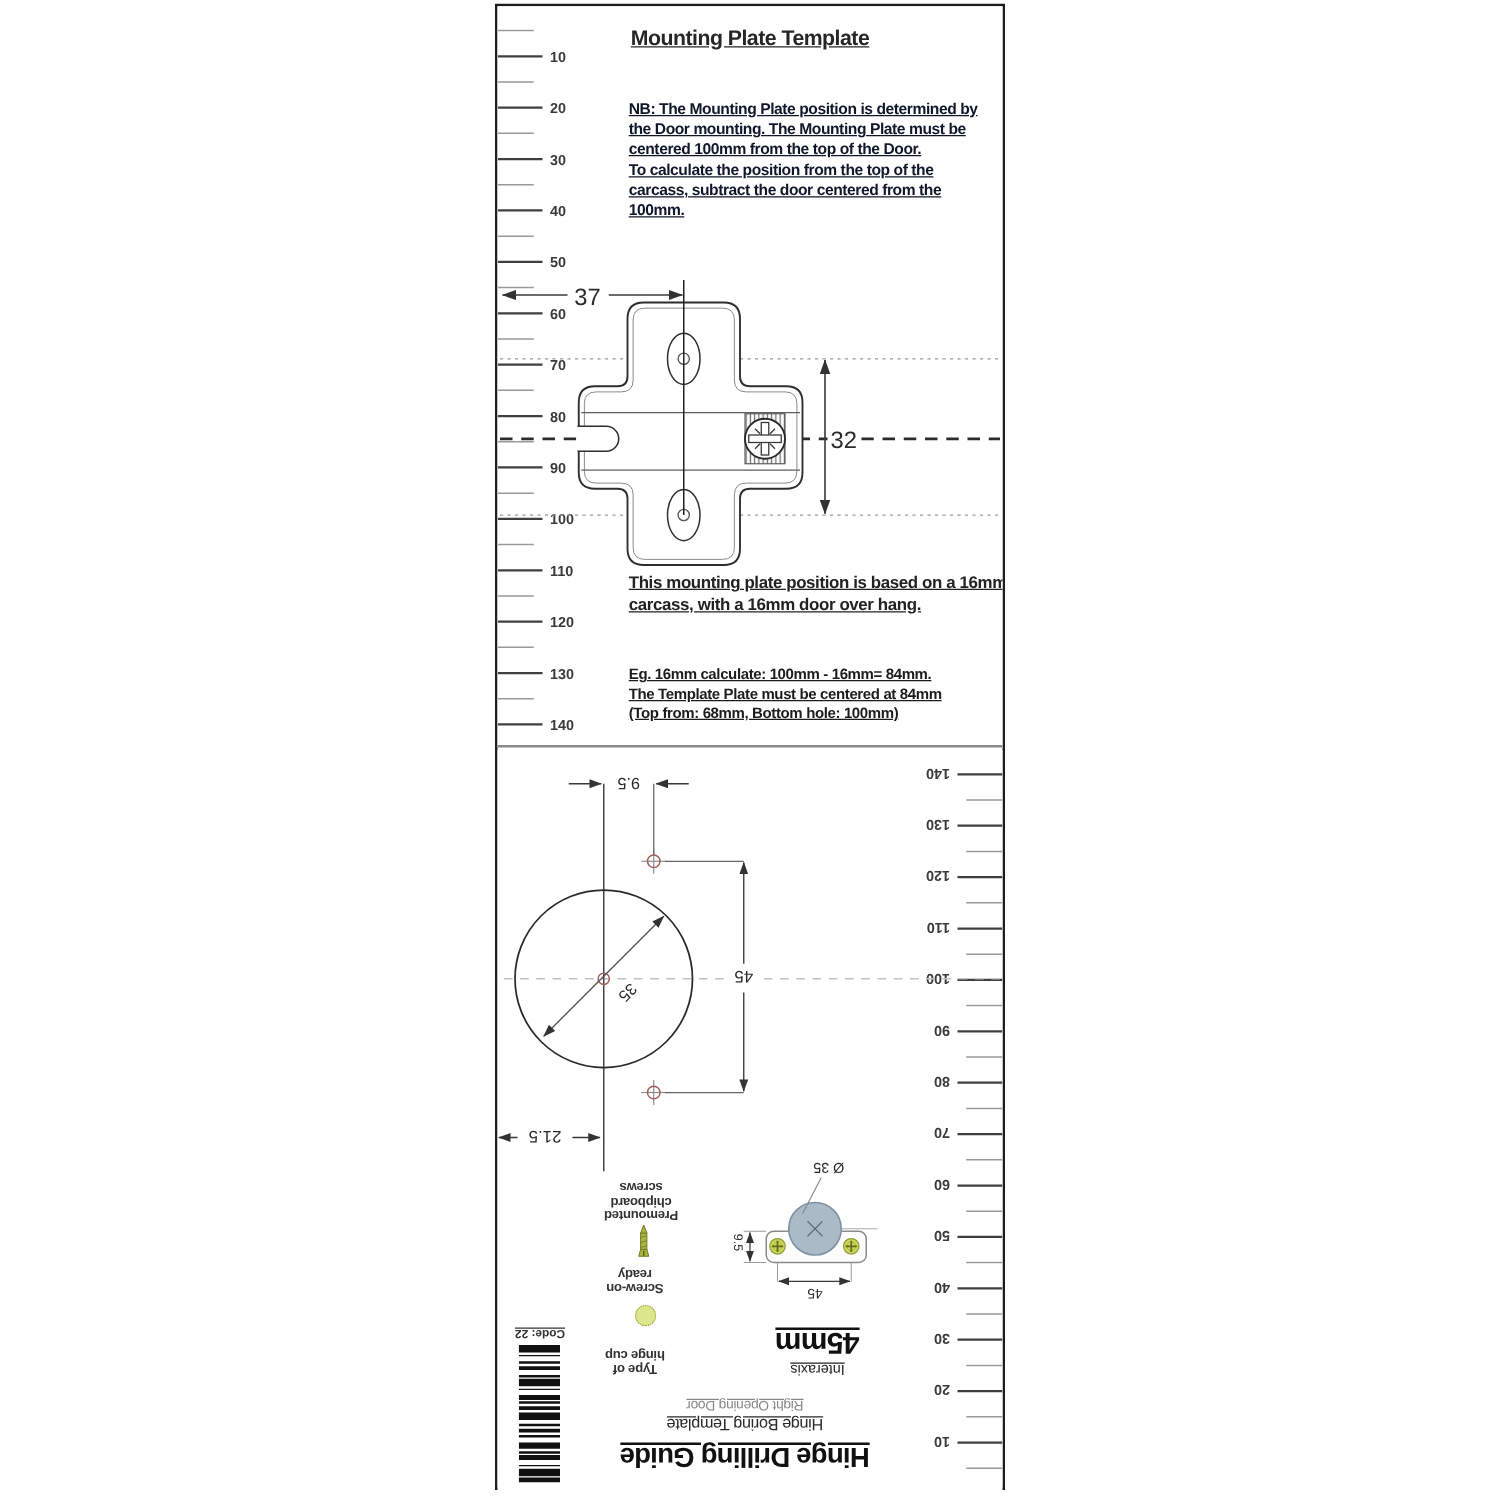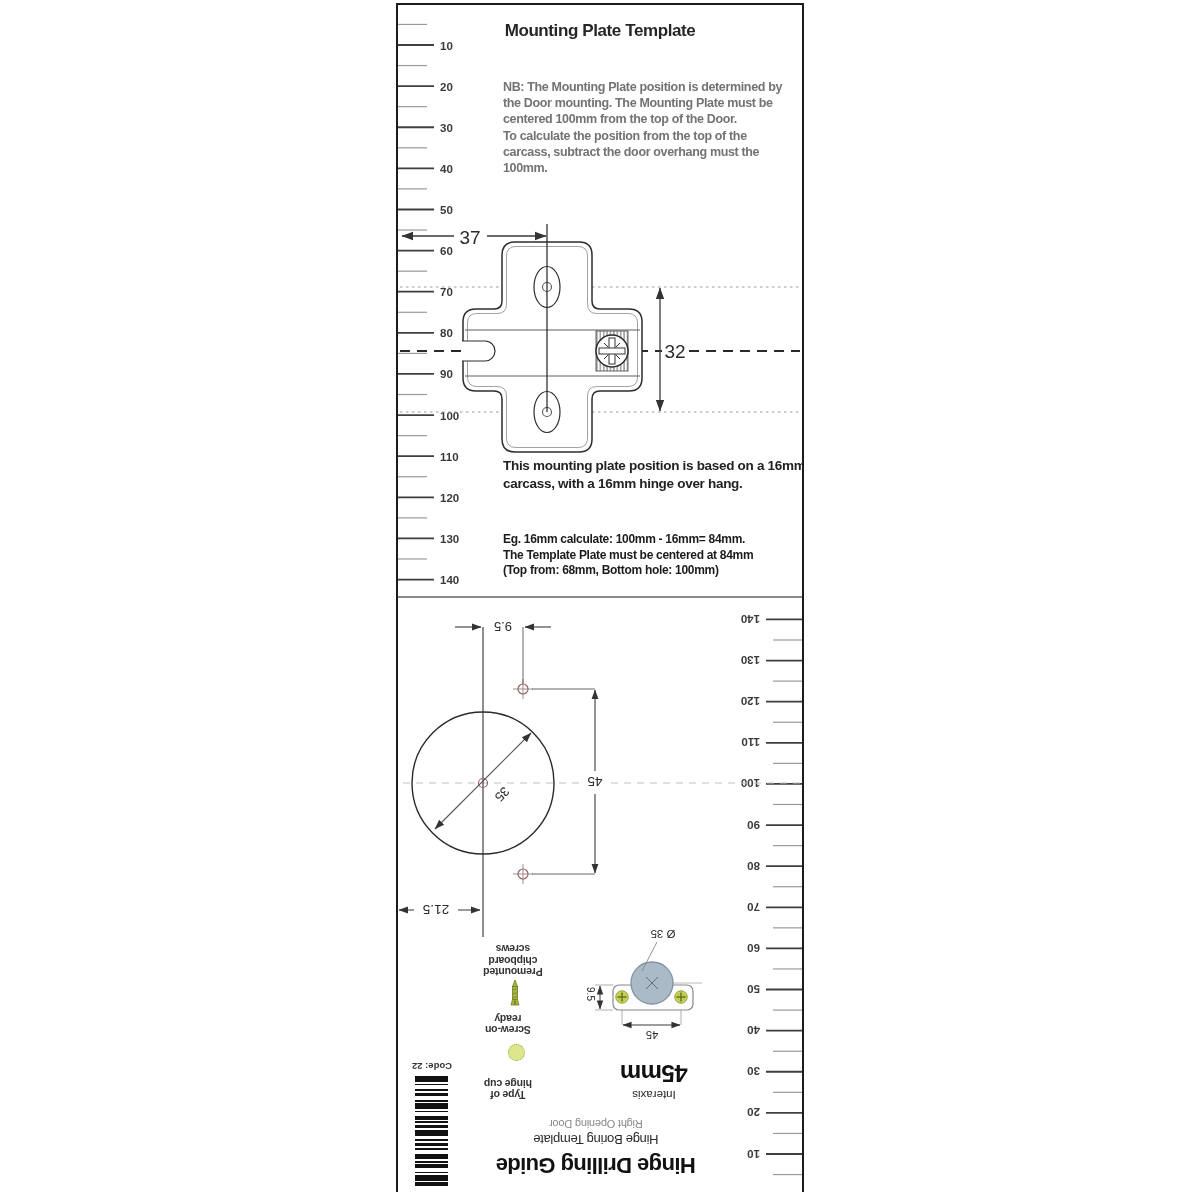--- a/index.html
+++ b/index.html
@@ -2,25 +2,25 @@
 <html><head>
 <meta charset="utf-8">
 <style>
   html,body{margin:0;padding:0;background:#ffffff;}
   body{width:1200px;height:1200px;position:relative;font-family:"Liberation Sans",sans-serif;color:#1a1a1a;overflow:hidden;}
   .sheet{position:absolute;left:396px;top:3px;width:408px;height:1189px;border:2px solid #1c1c1c;box-sizing:border-box;background:#fff;}
   .half{position:absolute;left:0;width:404px;overflow:hidden;background:#fff;}
   .half-top{top:0;height:593px;border-bottom:2px solid #8a8a8a;box-sizing:border-box;}
   .half-bottom{top:595px;height:592px;transform:rotate(180deg);}
   .abs{position:absolute;}
-  .nowrap{white-space:nowrap;}
+  .nowrap{white-space:nowrap;text-decoration:underline;}
   svg{position:absolute;left:0;top:0;font-family:"Liberation Sans",sans-serif;}
   .t-title{font-size:17px;font-weight:600;letter-spacing:-0.4px;color:#262626;text-align:center;width:100%;}
   .t-sub{font-size:13px;color:#666;letter-spacing:-0.3px;text-align:center;width:100%;}
-  .nb-line{font-size:12.5px;font-weight:700;letter-spacing:-0.35px;line-height:16.2px;color:#737373;}
+  .nb-line{font-size:12.5px;font-weight:700;letter-spacing:-0.35px;line-height:16.2px;color:#0f172a;}
   .note-line{font-size:13.5px;font-weight:600;letter-spacing:-0.3px;line-height:17.5px;color:#222;}
   .eg-line{font-size:12px;font-weight:700;letter-spacing:-0.3px;line-height:15.5px;color:#1c1c1c;}
   .b-title{font-size:22px;font-weight:700;letter-spacing:-0.6px;color:#111;text-align:center;}
   .b-sub{font-size:13px;font-weight:500;letter-spacing:-0.3px;color:#2a2a2a;text-align:center;}
   .b-sub2{font-size:11px;color:#888;letter-spacing:-0.2px;text-align:center;}
   .col-txt{font-size:10.5px;font-weight:600;letter-spacing:-0.2px;color:#333;text-align:center;line-height:11.3px;}
   .interaxis{font-size:11.5px;font-weight:500;color:#222;text-align:center;}
   .mm45{font-size:24px;font-weight:700;letter-spacing:-0.5px;color:#111;text-align:center;}
   .code{font-size:9.5px;font-weight:600;color:#333;text-align:center;}
   .greendot{width:17px;height:17px;border-radius:50%;background:#dce68d;border:1px dotted #98a63f;box-sizing:border-box;}
@@ -136,27 +136,27 @@
       </g>
     </svg>
 
     <div class="abs t-title nowrap" style="top:16px;">Mounting Plate Template</div>
 
     <div class="abs" style="left:105px;top:74px;">
       <div class="nb-line nowrap">NB: The Mounting Plate position is determined by</div>
       <div class="nb-line nowrap">the Door mounting. The Mounting Plate must be</div>
       <div class="nb-line nowrap">centered 100mm from the top of the Door.</div>
       <div class="nb-line nowrap">To calculate the position from the top of the</div>
-      <div class="nb-line nowrap">carcass, subtract the door overhang must the</div>
+      <div class="nb-line nowrap">carcass, subtract the door centered from the</div>
       <div class="nb-line nowrap">100mm.</div>
     </div>
 
     <div class="abs" style="left:105px;top:452px;">
       <div class="note-line nowrap">This mounting plate position is based on a 16mm</div>
-      <div class="note-line nowrap">carcass, with a 16mm hinge over hang.</div>
+      <div class="note-line nowrap">carcass, with a 16mm door over hang.</div>
     </div>
 
     <div class="abs" style="left:105px;top:527px;">
       <div class="eg-line nowrap">Eg. 16mm calculate: 100mm - 16mm= 84mm.</div>
       <div class="eg-line nowrap">The Template Plate must be centered at 84mm</div>
       <div class="eg-line nowrap">(Top from: 68mm, Bottom hole: 100mm)</div>
     </div>
   </div>
 
   <div class="half half-bottom">

